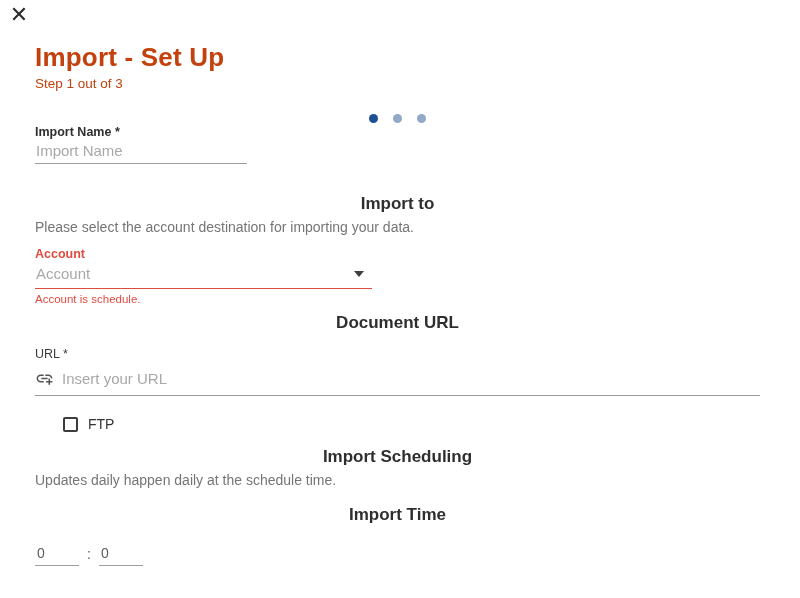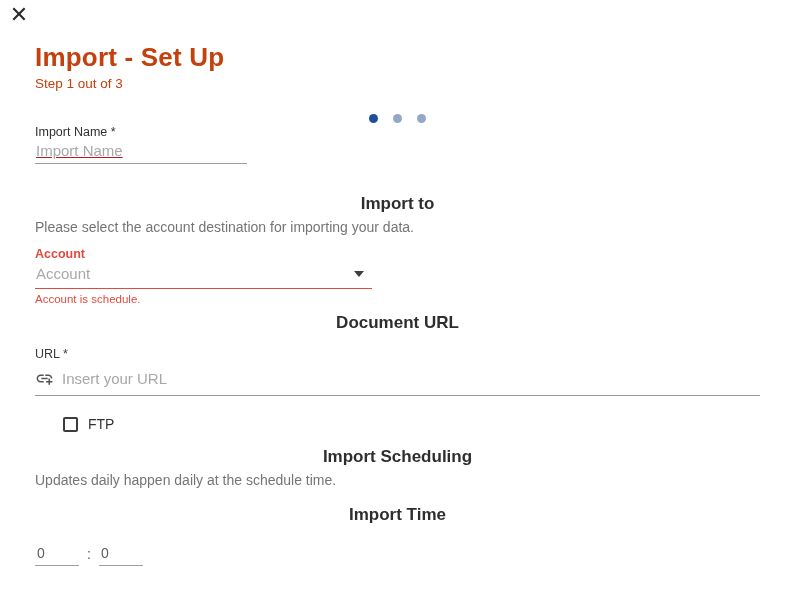--- a/index.html
+++ b/index.html
@@ -44,36 +44,35 @@
     gap: 15px;
     align-items: center;
   }
   .stepper .dot {
     width: 9px; height: 9px;
     border-radius: 50%;
     cursor: pointer;
   }
   .field-label {
     font-size: 12.5px;
-    font-weight: 400;
+    font-weight: 700;
     color: #303030;
     margin-top: 2px;
   }
   .text-input {
     display: block;
     width: 212px;
     border: none;
     border-bottom: 1px solid #9e9e9e;
     font-family: "Liberation Sans", sans-serif;
     font-size: 15px;
     color: #b91c1c;
     padding: 3px 1px 4px 1px;
     background: transparent;
     outline: none;
-    text-decoration: underline;
   }
   .text-input::placeholder { color: #a8a8a8; opacity: 1; }
   .section-heading {
     font-size: 17px;
     font-weight: 700;
     color: #2e2e2e;
     text-align: center;
   }
   .section-desc {
     margin-top: 5px;

